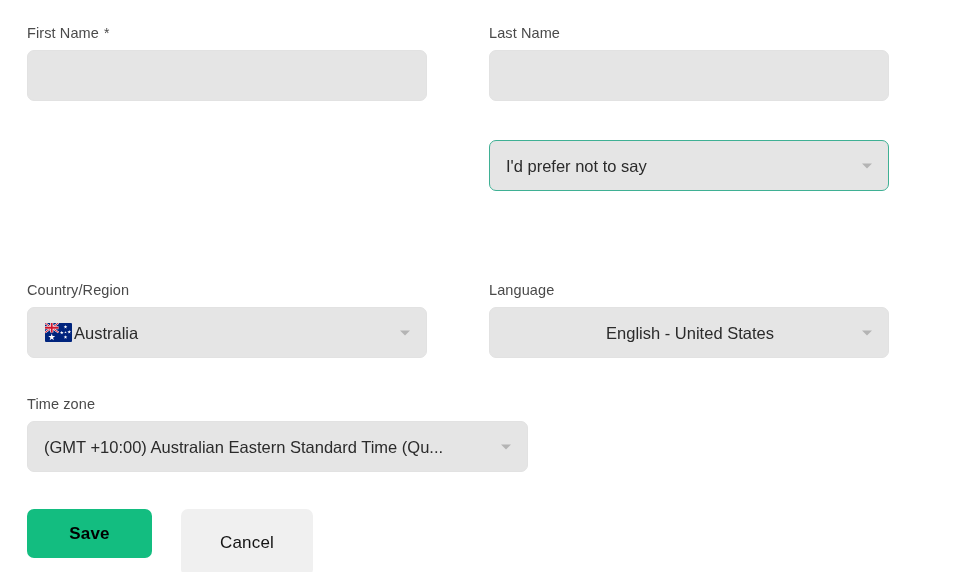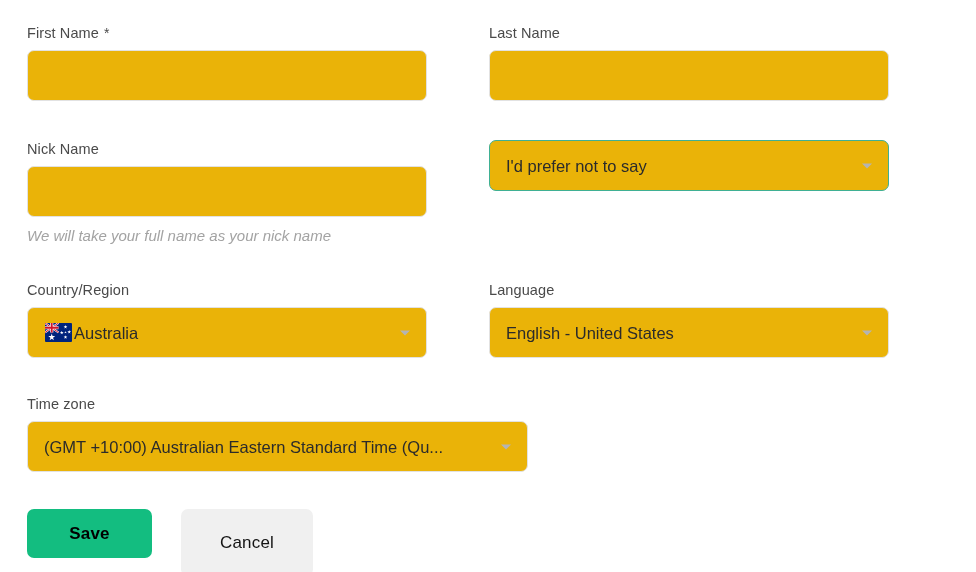--- a/index.html
+++ b/index.html
@@ -34,21 +34,21 @@
   .req-star {
     color: #4a4a4a;
     font-size: 14px;
     margin-left: 5px;
   }
 
   .control {
     height: 51px;
     border: 1px solid #e2e2e2;
     border-radius: 7px;
-    background: #eab308;
+    background: #e5e5e5;
     display: flex;
     align-items: center;
     padding: 0 14px;
     position: relative;
   }
   .control.focused {
     border: 1.5px solid #3fb094;
   }
 
   .control-value {
@@ -145,27 +145,20 @@
     </div>
   </div>
 
   <div class="field" style="left:489px; top:24px; width:400px;">
     <div class="field-label">Last Name</div>
     <div class="control" style="width:400px;">
       <input class="text-input" type="text" placeholder="" style="">
     </div>
   </div>
 
-  <div class="field" style="left:27px; top:140px; width:400px;">
-    <div class="field-label">Nick Name</div>
-    <div class="control" style="width:400px;">
-      <input class="text-input" type="text" placeholder="" style="">
-    </div>
-    <div class="helper-text">We will take your full name as your nick name</div>
-  </div>
 
   <div class="field" style="left:489px; top:140px; width:400px;">
     <div class="control focused" style="width:400px;">
       <span class="control-value">I'd prefer not to say</span>
       <span class="caret"></span>
     </div>
   </div>
 
   <div class="field" style="left:27px; top:281px; width:400px;">
     <div class="field-label">Country/Region</div>
@@ -189,21 +182,21 @@
         <polygon points="33.5,15.5 34.4,18.2 37.2,18.2 34.9,19.9 35.8,22.6 33.5,20.9 31.2,22.6 32.1,19.9 29.8,18.2 32.6,18.2" fill="#ffffff"></polygon>
         <polygon points="41,16 41.6,17.8 43.5,17.8 42,18.9 42.6,20.7 41,19.6 39.4,20.7 40,18.9 38.5,17.8 40.4,17.8" fill="#ffffff"></polygon>
       </svg>
       <span class="control-value" style="">Australia</span>
       <span class="caret"></span>
     </div>
   </div>
 
   <div class="field" style="left:489px; top:281px; width:400px;">
     <div class="field-label">Language</div>
-    <div class="control" style="width:400px;">
+    <div class="control" style="width:400px;text-align:center;">
       <span class="control-value">English - United States</span>
       <span class="caret"></span>
     </div>
   </div>
 
   <div class="field" style="left:27px; top:395px; width:501px;">
     <div class="field-label">Time zone</div>
     <div class="control" style="width:501px; padding-right:34px;">
       <span class="control-value">(GMT +10:00) Australian Eastern Standard Time (Qu...</span>
       <span class="caret"></span>

